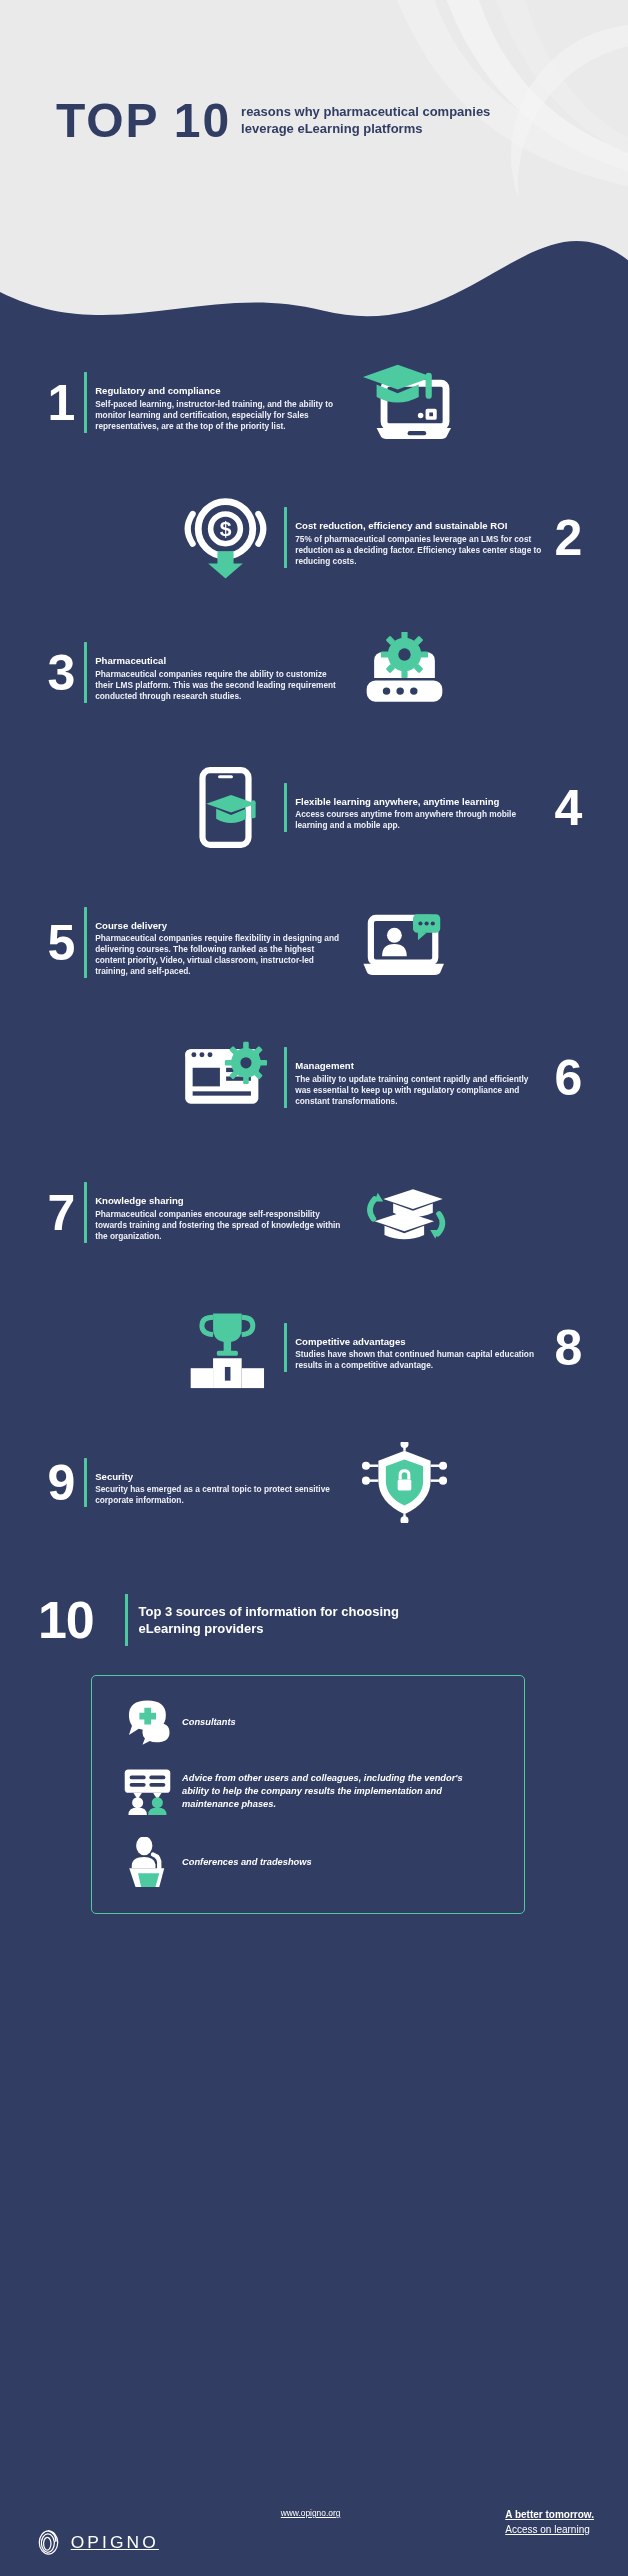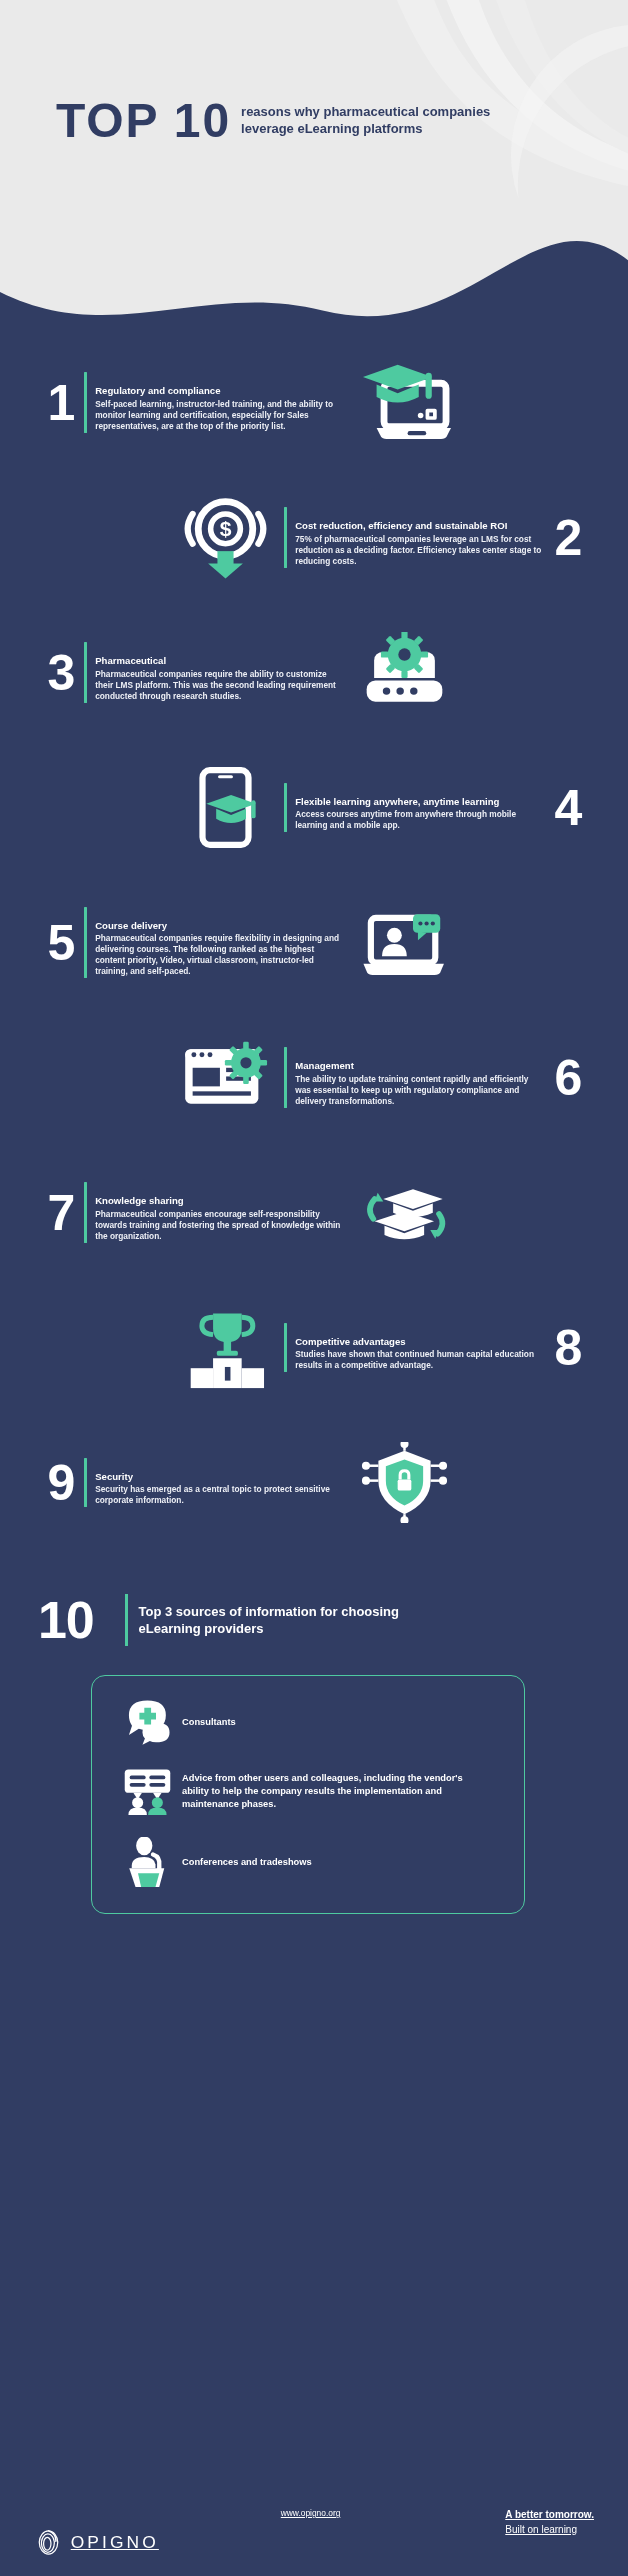--- a/index.html
+++ b/index.html
@@ -163,23 +163,24 @@
   .ten-title {
     font-size: 13px;
     font-weight: bold;
     line-height: 1.32;
     max-width: 261px;
   }
 
   .sources-box {
     margin: 28.5px 38px 0 91px;
     border: 1.9px solid #4ecaa0;
-    border-radius: 14px;
+    border-radius: 5px;
     padding: 23.6px 21px 26px 21px;
     width: 434px;
+    font-style: italic;
   }
   .source-row {
     display: flex;
     align-items: center;
     margin-bottom: 22px;
   }
   .source-row:last-child { margin-bottom: 0; }
   .source-icon {
     flex: 0 0 69px;
     display: flex;
@@ -392,21 +393,21 @@
   </div>
 
   <div class="item right" style="padding-top:21px;padding-bottom:21px;">
     <div class="num-block">
       <div class="num">6</div>
     </div>
     <div class="txt-wrap">
       <div class="rule"></div>
       <div class="txt-body">
         <div class="item-title">Management</div>
-        <div class="item-desc">The ability to update training content rapidly and efficiently was essential to keep up with regulatory compliance and delivery transformations.</div>
+        <div class="item-desc">The ability to update training content rapidly and efficiently was essential to keep up with regulatory compliance and constant transformations.</div>
       </div>
     </div>
     <div class="icon-box">
       <svg width="93" height="78" viewBox="0 0 150 125">
         <rect x="10" y="16" width="118" height="88" rx="9" fill="#ffffff"></rect>
         <rect x="10" y="16" width="118" height="18" rx="9" fill="#ffffff"></rect>
         <circle cx="24" cy="25" r="4" fill="#313d63"></circle>
         <circle cx="37" cy="25" r="4" fill="#313d63"></circle>
         <circle cx="50" cy="25" r="4" fill="#313d63"></circle>
         <rect x="22" y="46" width="44" height="30" fill="#313d63"></rect>
@@ -580,16 +581,16 @@
       <ellipse cx="22" cy="22" rx="15" ry="19" fill="none" stroke="#ffffff" stroke-width="2"></ellipse>
       <ellipse cx="21" cy="23" rx="10.5" ry="15" fill="none" stroke="#ffffff" stroke-width="2"></ellipse>
       <ellipse cx="20" cy="24" rx="6" ry="10.5" fill="none" stroke="#ffffff" stroke-width="2"></ellipse>
       <path d="M22,3 Q35,8 34,20" fill="none" stroke="#ffffff" stroke-width="2.4" stroke-linecap="round"></path>
     </svg>
     <span class="footer-wordmark">OPIGNO</span>
   </div>
   <div class="footer-url">www.opigno.org</div>
   <div class="footer-tag">
     <div class="footer-tag-1">A better tomorrow.</div>
-    <div class="footer-tag-2">Built on learning</div>
+    <div class="footer-tag-2">Access on learning</div>
   </div>
 </div>
 
 
 </body></html>

